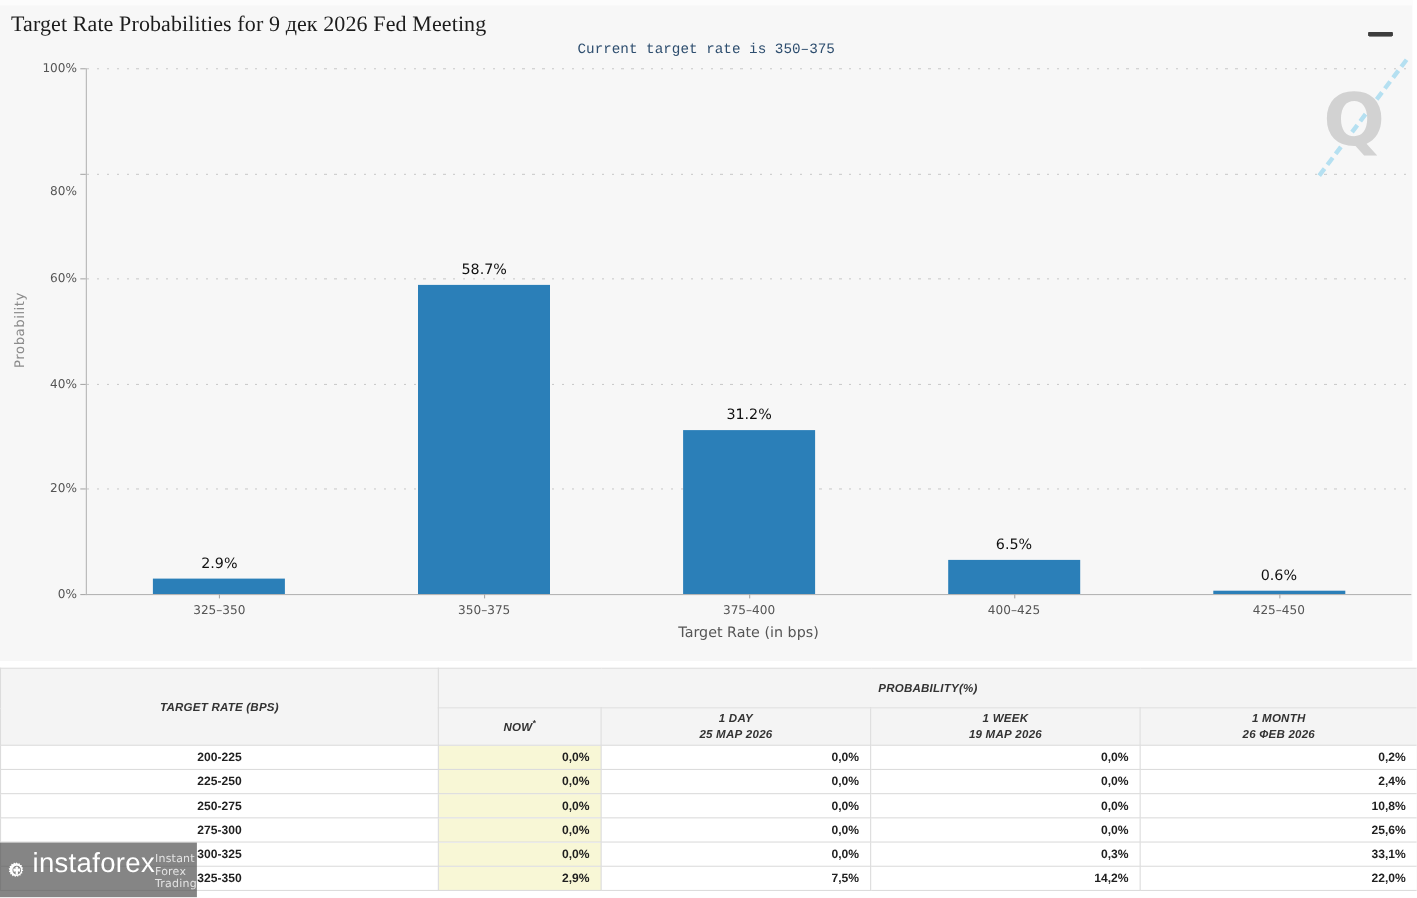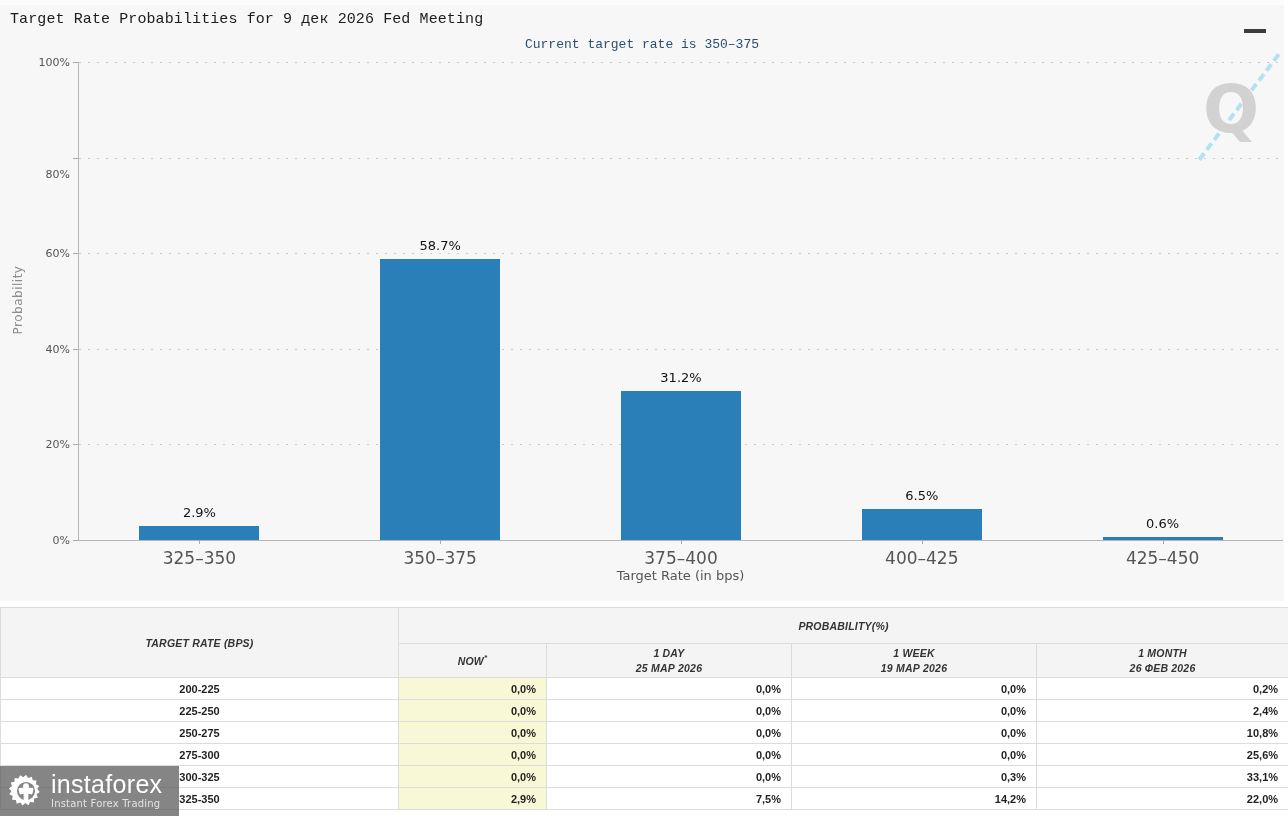--- a/index.html
+++ b/index.html
@@ -10,22 +10,22 @@
     font-family:"DejaVu Sans","Liberation Sans",sans-serif;
   }
   
   .chart-panel {
     position:absolute; top:0; left:0; width:1284px; height:601px;
     background:#f7f7f7;
   }
   .top-strip { position:absolute; top:0; left:0; right:0; height:5px; background:#fcfcfc; }
   .chart-title {
     position:absolute; top:11px; left:10px;
-    font-size:15px; color:#1c1c1c; letter-spacing:.1px;
-    font-family:Liberation Mono, monospace;
+    font-size:20px; color:#1c1c1c; letter-spacing:.1px;
+    font-family:Liberation Serif, serif;
   }
   .menu-btn {
     position:absolute; top:13px; right:16px; width:24px; height:20px;
     display:flex; flex-direction:column; justify-content:space-between; cursor:pointer;
   }
   .menu-btn .bar { height:3.6px; width:22px; background:#3d3d3d; border-radius:1px; }
   .chart-subtitle {
     position:absolute; top:37px; left:0; width:100%;
     text-align:center; font-size:13px; color:#2e4e6f;font-family:Liberation Mono, monospace;
   }
@@ -44,21 +44,21 @@
   }
   .ytick-mark { position:absolute; left:-6px; width:5px; height:1px; background:#aaa; }
   .slot { position:absolute; bottom:0; width:120px; height:100%; }
   .bar { position:absolute; bottom:0; left:0; width:100%; background:#2b7fb8; }
   .bar-label {
     position:absolute; left:0; width:100%; text-align:center;
     font-size:13px; color:#111; white-space:nowrap;
   }
   .cat-label {
     position:absolute; top:calc(100% + 8px); left:0; width:100%;
-    text-align:center; font-size:17px; color:#555; white-space:nowrap;
+    text-align:center; font-size:11px; color:#555; white-space:nowrap;
   }
   .cat-tick { position:absolute; top:100%; left:50%; width:1px; height:4px; background:#aaa; }
   .y-axis-title {
     position:absolute; left:18px; top:300px;
     transform:translate(-50%,-50%) rotate(-90deg); transform-origin:center;
     font-size:12px; color:#8c8c8c; letter-spacing:.5px; white-space:nowrap;
   }
   .x-axis-title {
     position:absolute; top:568px; left:78px; width:1205px;
     text-align:center; font-size:13px; color:#555;
@@ -91,21 +91,21 @@
   .prob-table td.range-cell { text-align:center; }
   .prob-table td.val-cell { text-align:right; padding-right:10px; }
   .prob-table td.now-cell { background:#f8f7d6; }
   .prob-table sup { font-size:8px; vertical-align:super; }
   
   .insta-mark {
     position:absolute; left:0; bottom:0; width:179px; height:50px;
     background:rgba(86,86,86,.72); display:flex; align-items:center;
     padding-left:7px; z-index:5;
   }
-  .insta-text { margin-left:6px; display:flex; flex-direction:column; }
+  .insta-text { margin-left:6px; display:flex; flex-direction:row; }
   .insta-name {
     color:#fff; font-size:25px; line-height:23px; letter-spacing:.3px;
     font-family:"Liberation Sans",sans-serif;
   }
   .insta-tagline { color:#e3e3e3; font-size:10px; margin-top:2px; letter-spacing:.2px; }
 </style>
 </head>
 <body>
 
 <div class="page">

